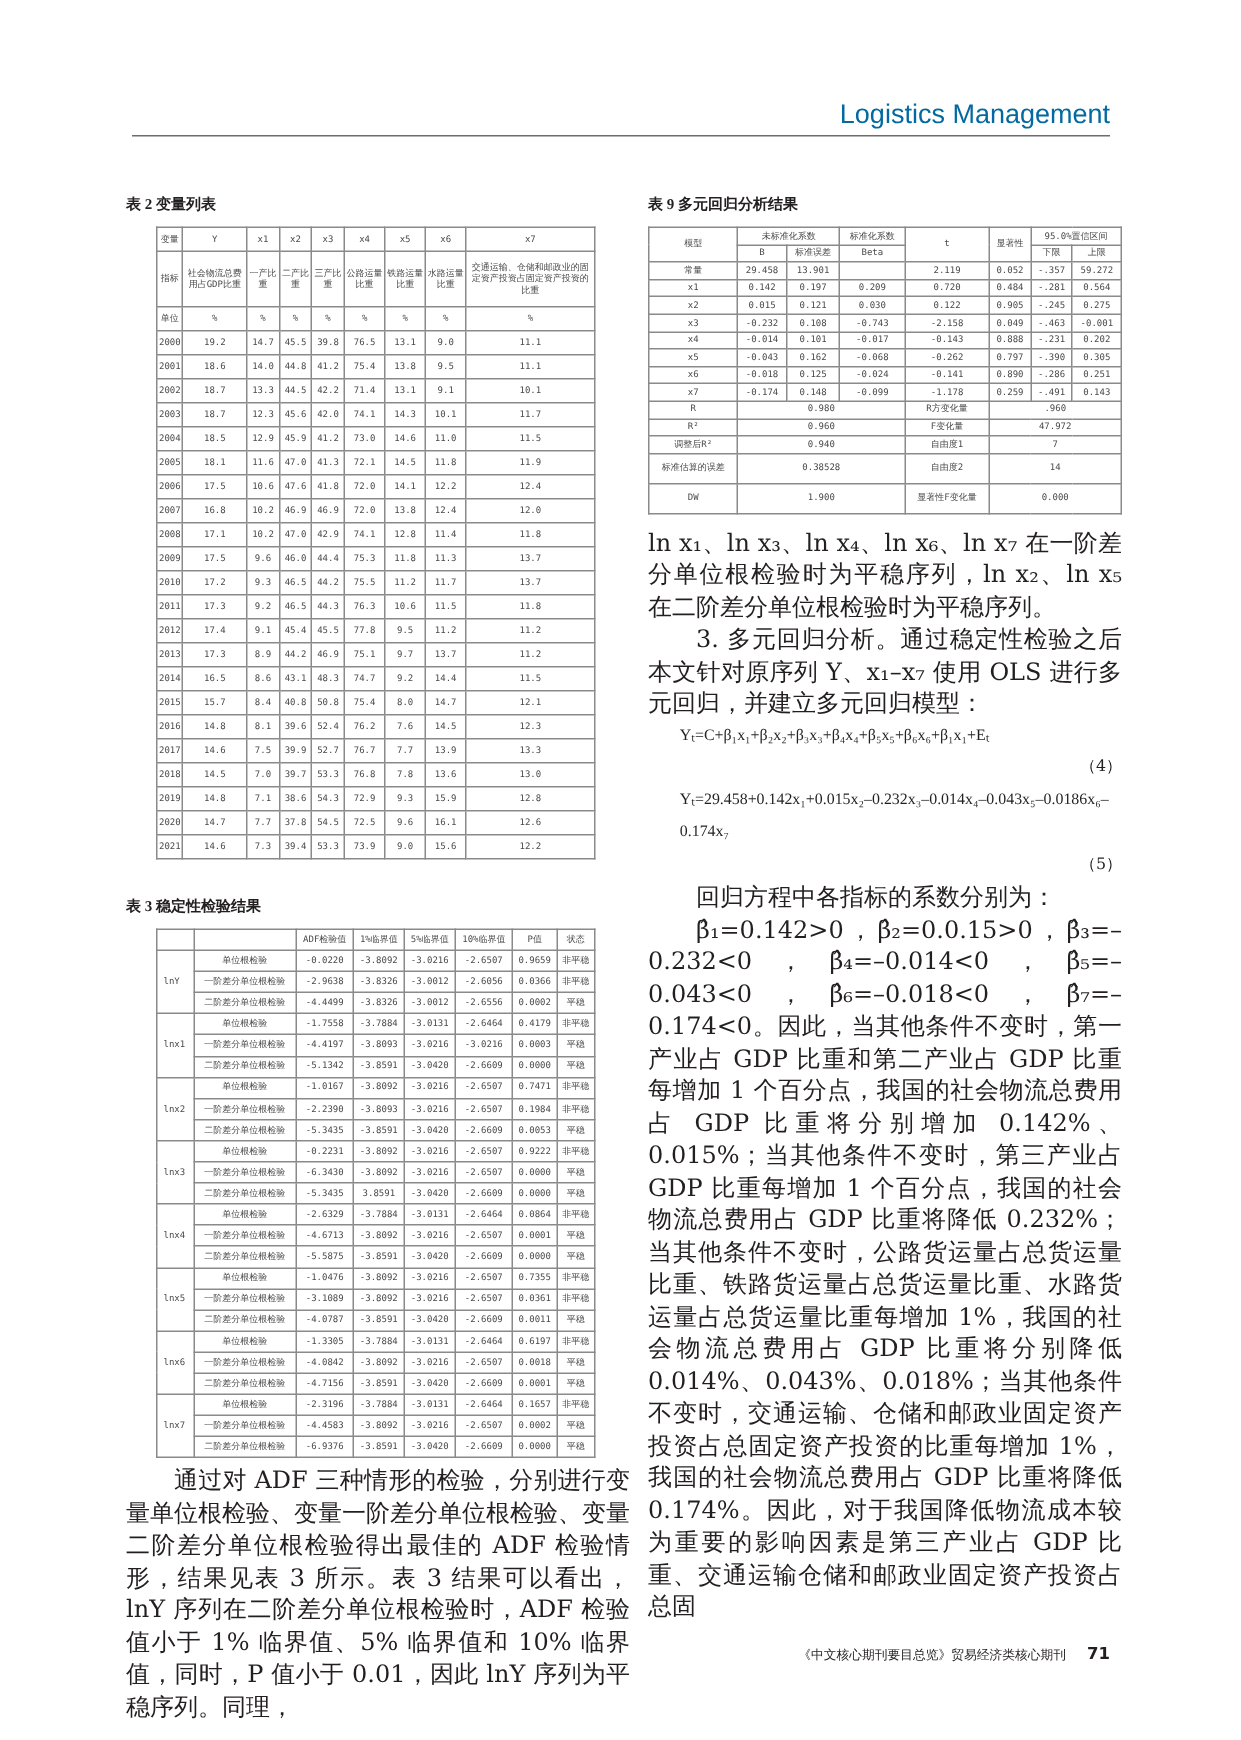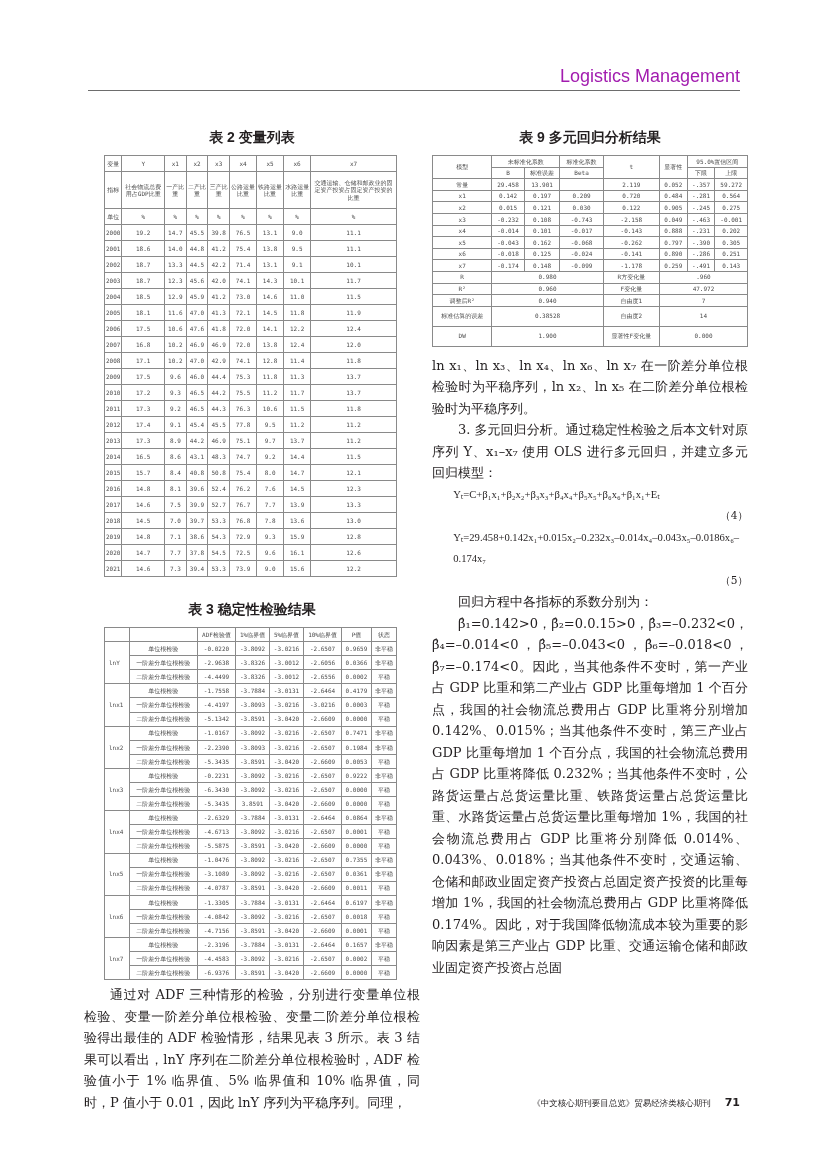--- a/index.html
+++ b/index.html
@@ -1,42 +1,42 @@
 <!DOCTYPE html>
 <html><head>
 <meta charset="utf-8">
 <style>
   html, body { margin: 0; padding: 0; background: #ffffff; }
   body { width: 827px; height: 1160px; position: relative; overflow: hidden;
          font-family: "DejaVu Serif", "Liberation Serif", serif; color: #231f20; }
   .header-title { position: absolute; left: 420px; top: 66px; width: 320px; text-align: right;
-         font-family: "Liberation Sans", "DejaVu Sans", sans-serif; font-size: 18px; color: #a21caf; }
+         font-family: "Liberation Sans", "DejaVu Sans", sans-serif; font-size: 18px; color: #0369a1; }
   .header-rule { position: absolute; left: 88px; top: 90px; width: 652px; height: 1px; background: #6d6d6d; }
 
   .col-left { position: absolute; left: 84px; top: 125px; width: 336px; }
   .col-right { position: absolute; left: 432px; top: 125px; width: 316px; }
 
-  .tbl-title { text-align: center; font-family: Liberation Sans, sans-serif;
-         font-weight: bold; font-size: 14px; margin: 4px 0 8px 0; color: #231f20; }
+  .tbl-title { text-align: left; font-family: Liberation Serif, serif;
+         font-weight: bold; font-size: 10px; margin: 4px 0 8px 0; color: #231f20; }
 
   table.dt { border-collapse: collapse; width: 100%; font-family: "DejaVu Sans Mono", "Liberation Mono", monospace;
          font-size: 6px; color: #4a4a4a; }
   table.dt td, table.dt th { border: 0.8px solid #8a8a8a; text-align: center; padding: 0 1px; font-weight: normal; line-height: 1.25; }
 
   #t2 { margin-left: 20px; width: 293px; }
   #t2 td { height: 15px; }
   #t2 tr.hdr2 td { height: 36px; }
 
   #t3 { margin-left: 20px; width: 293px; }
   #t3 td { height: 13.1px; }
 
   #t4 td { height: 10.6px; }
   #t4 tr.tall td { height: 19px; }
 
-  .para { font-size: 13px; line-height: 21.5px; text-align: justify; margin: 0; }
+  .para { font-size: 16px; line-height: 21.5px; text-align: justify; margin: 0; }
   .indent { text-indent: 2em; }
   .eq { font-size: 10.6px; line-height: 21.5px; margin: 0; padding-left: 2em; font-family: "Liberation Serif", serif; }
   .eq-num { text-align: right; font-size: 10.6px; line-height: 21.5px; margin: 0; }
 
   .footer { position: absolute; left: 440px; top: 1096px; width: 300px; text-align: right;
          font-family: "DejaVu Sans", "Liberation Sans", sans-serif; font-size: 8.5px; color: #231f20; }
   .footer .pg { font-weight: bold; font-size: 11px; margin-left: 14px; margin-top: 16px; }
 </style>
 </head>
 <body>

